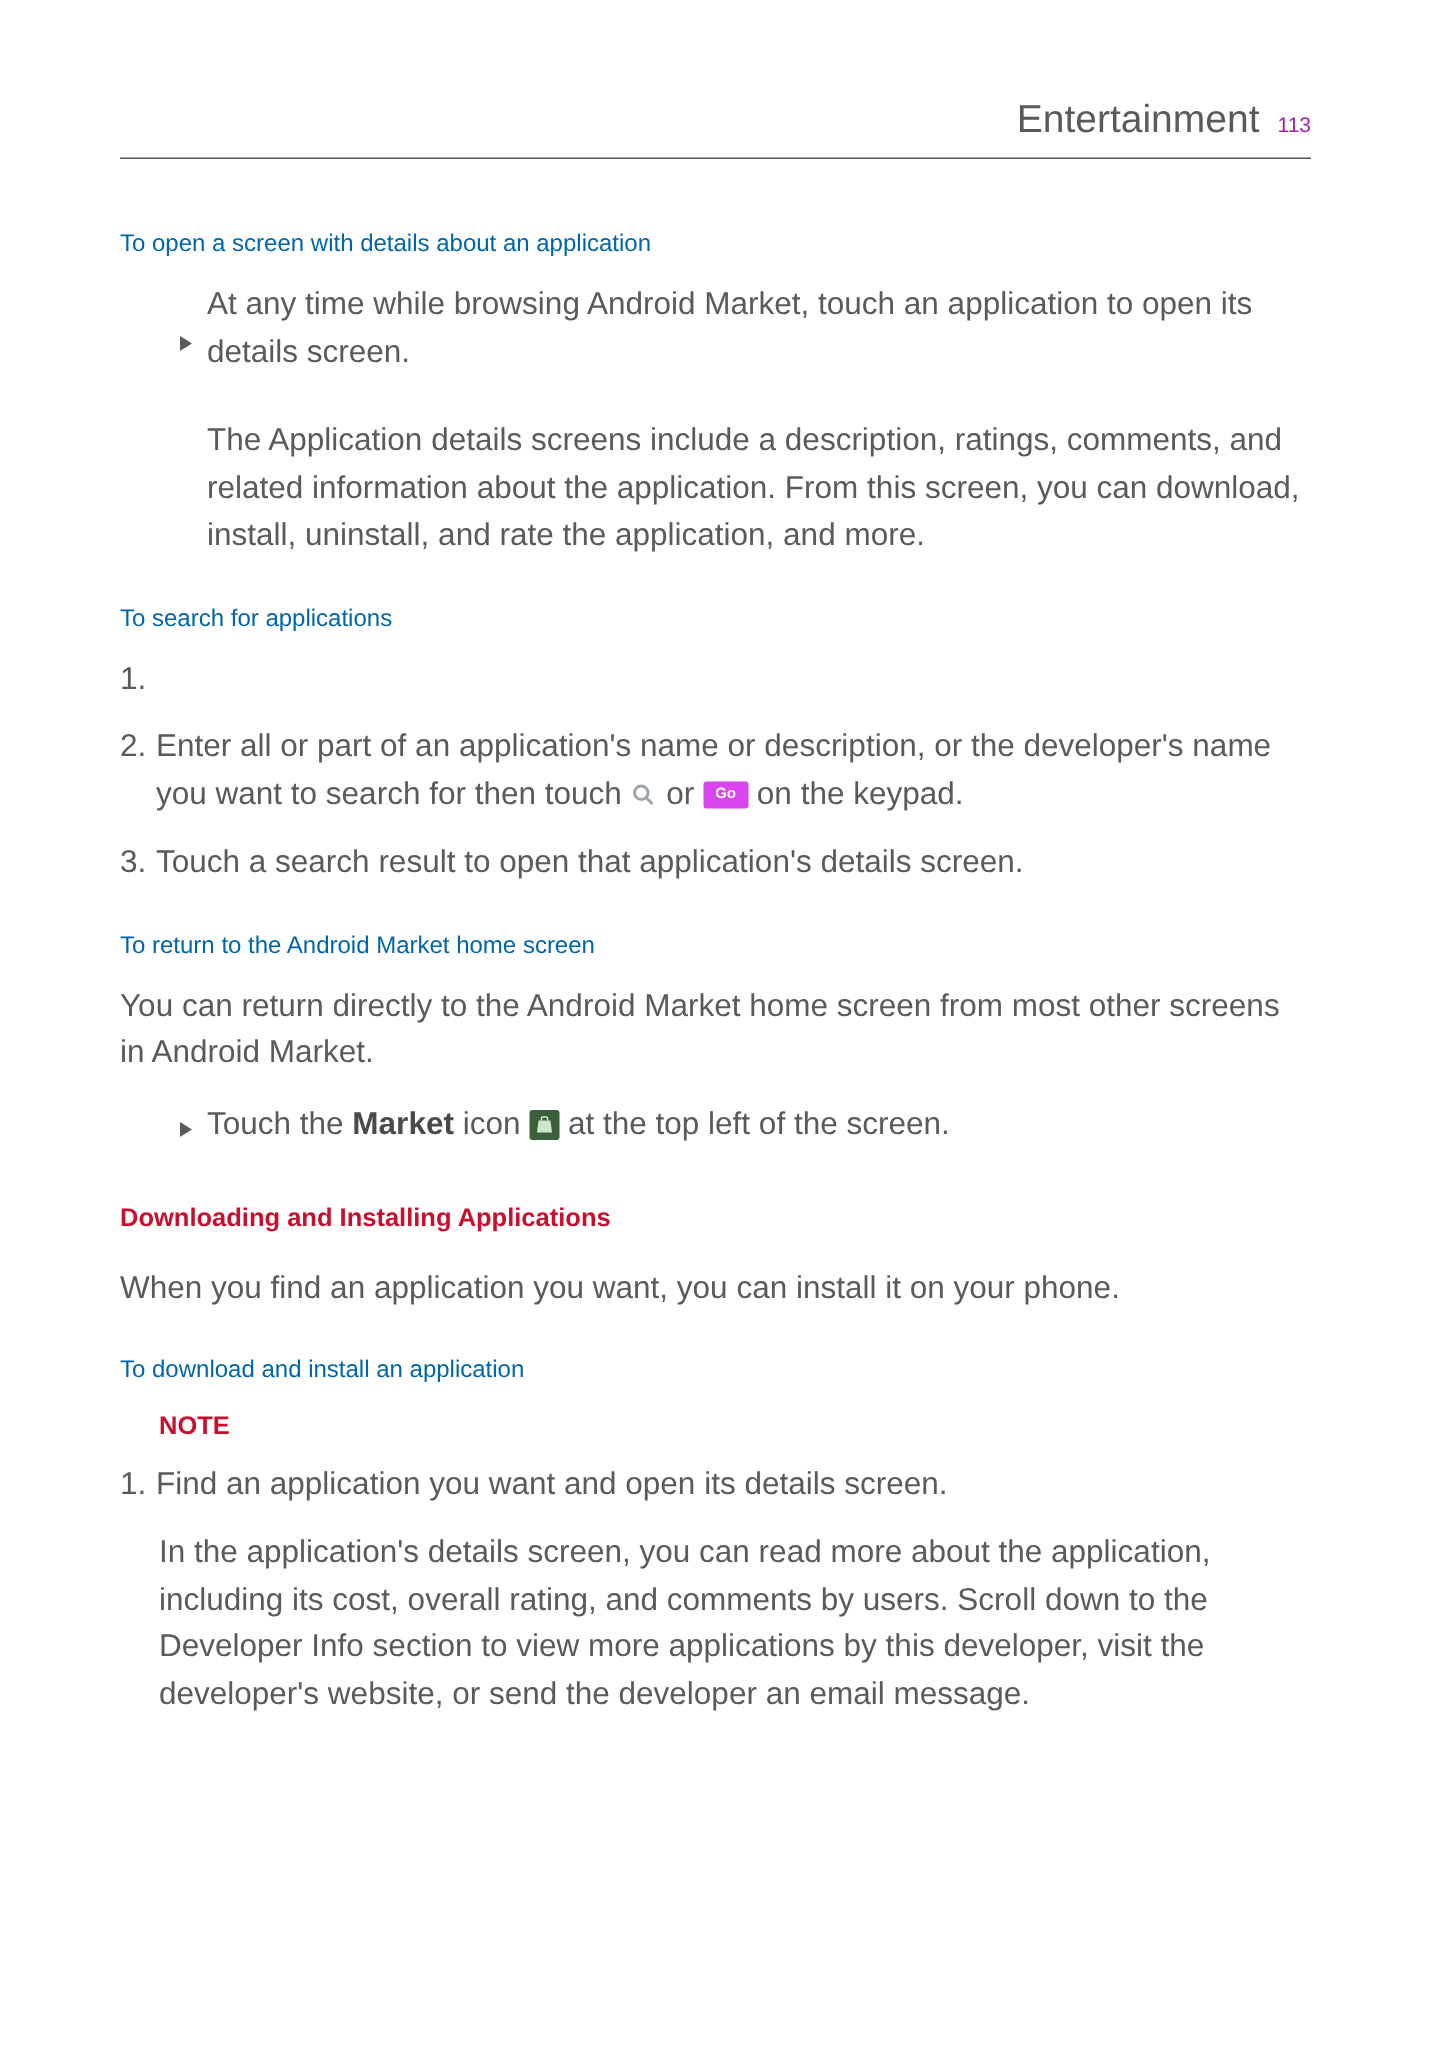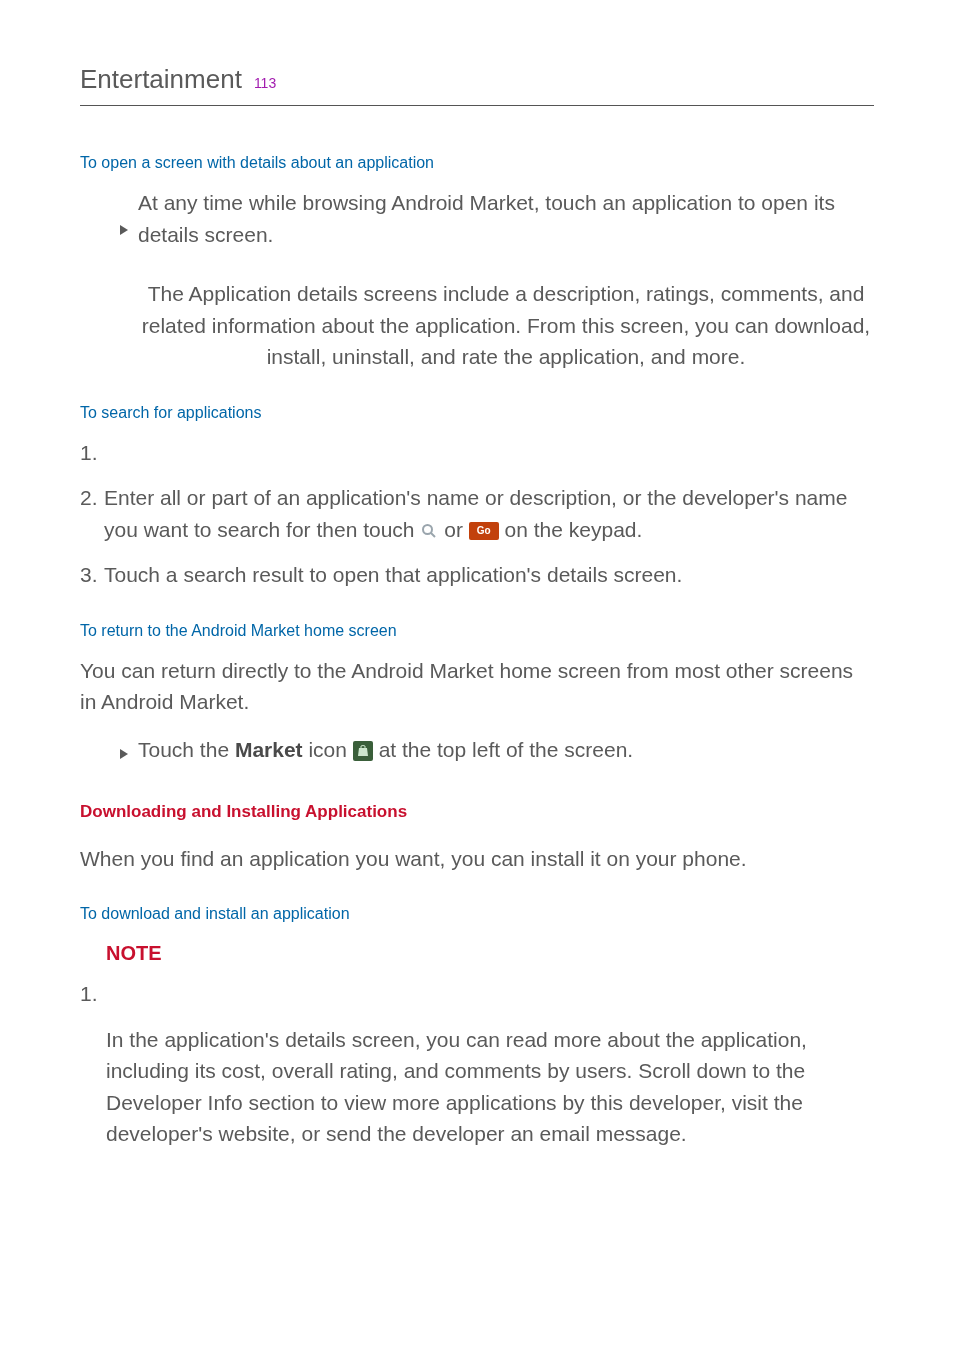--- a/index.html
+++ b/index.html
@@ -12,20 +12,21 @@
     height: 1372px;
     background: #ffffff;
     font-family: Arial, Helvetica, sans-serif;
     color: #5a5a5a;
     padding: 60px 80px 80px 80px;
     font-size: 21px;
     line-height: 1.5;
   }
   .header {
     display: flex;
+    justify-content: flex-end;
     align-items: baseline;
     border-bottom: 1px solid #555;
     padding-bottom: 6px;
     margin-bottom: 45px;
   }
   .header-title {
     font-size: 26px;
     color: #5a5a5a;
     font-weight: 400;
     margin-right: 12px;
@@ -83,21 +84,21 @@
     flex-shrink: 0;
   }
   .bold {
     font-weight: 700;
     color: #4a4a4a;
   }
   .note-row {
     display: flex;
     align-items: flex-start;
     margin-bottom: 10px;
-    font-size: 20px;
+    font-size: 17px;
     padding-left: 26px;
   }
   .note-label {
     color: #c8102e;
     font-weight: 700;
     margin-right: 20px;
     flex-shrink: 0;
   }
   .icon-inline {
     display: inline-flex;
@@ -117,21 +118,21 @@
     background: #4a4a4a;
     border-radius: 2px;
   }
   .icon-magnify-light {
     width: 18px;
     height: 18px;
   }
   .icon-go {
     width: 30px;
     height: 18px;
-    background: #c2410c;
+    background: #d946ef;
     border-radius: 2px;
     color: #fff;
     font-size: 10px;
     font-weight: 700;
   }
   .icon-market {
     width: 20px;
     height: 20px;
     background: #3a5f3a;
     border-radius: 2px;
@@ -149,21 +150,21 @@
 
 <div class="indent">
   <div class="bullet">
     <span class="bullet-arrow">
       <svg width="8" height="10" viewBox="0 0 8 10">
           <polygon points="0,0 8,5 0,10" fill="#5a5a5a"></polygon>
         </svg>
     </span>
     <span class="body-text">At any time while browsing Android Market, touch an application to open its details screen.</span>
   </div>
-  <div class="body-text" style="padding-left:18px;text-align:center;">The Application details screens include a description, ratings, comments, and related information about the application. From this screen, you can download, install, uninstall, and rate the application, and more.</div>
+  <div class="body-text" style="padding-left:18px;">The Application details screens include a description, ratings, comments, and related information about the application. From this screen, you can download, install, uninstall, and rate the application, and more.</div>
 </div>
 
 <div class="sub-blue">To search for applications</div>
 
 <ol class="numbered">
   <li>
     <span class="num">1.</span>
   </li>
   <li>
     <span class="num">2.</span>
@@ -216,16 +217,17 @@
 
 <div class="sub-blue">To download and install an application</div>
 
 <div class="note-row">
   <span class="note-label">NOTE</span>
 </div>
 
 <ol class="numbered">
   <li>
     <span class="num">1.</span>
+    <span>Find an application you want and open its details screen.</span>
   </li>
 </ol>
 
 <div class="body-text indent-list">In the application's details screen, you can read more about the application, including its cost, overall rating, and comments by users. Scroll down to the Developer Info section to view more applications by this developer, visit the developer's website, or send the developer an email message.</div>
 
 </body></html>

